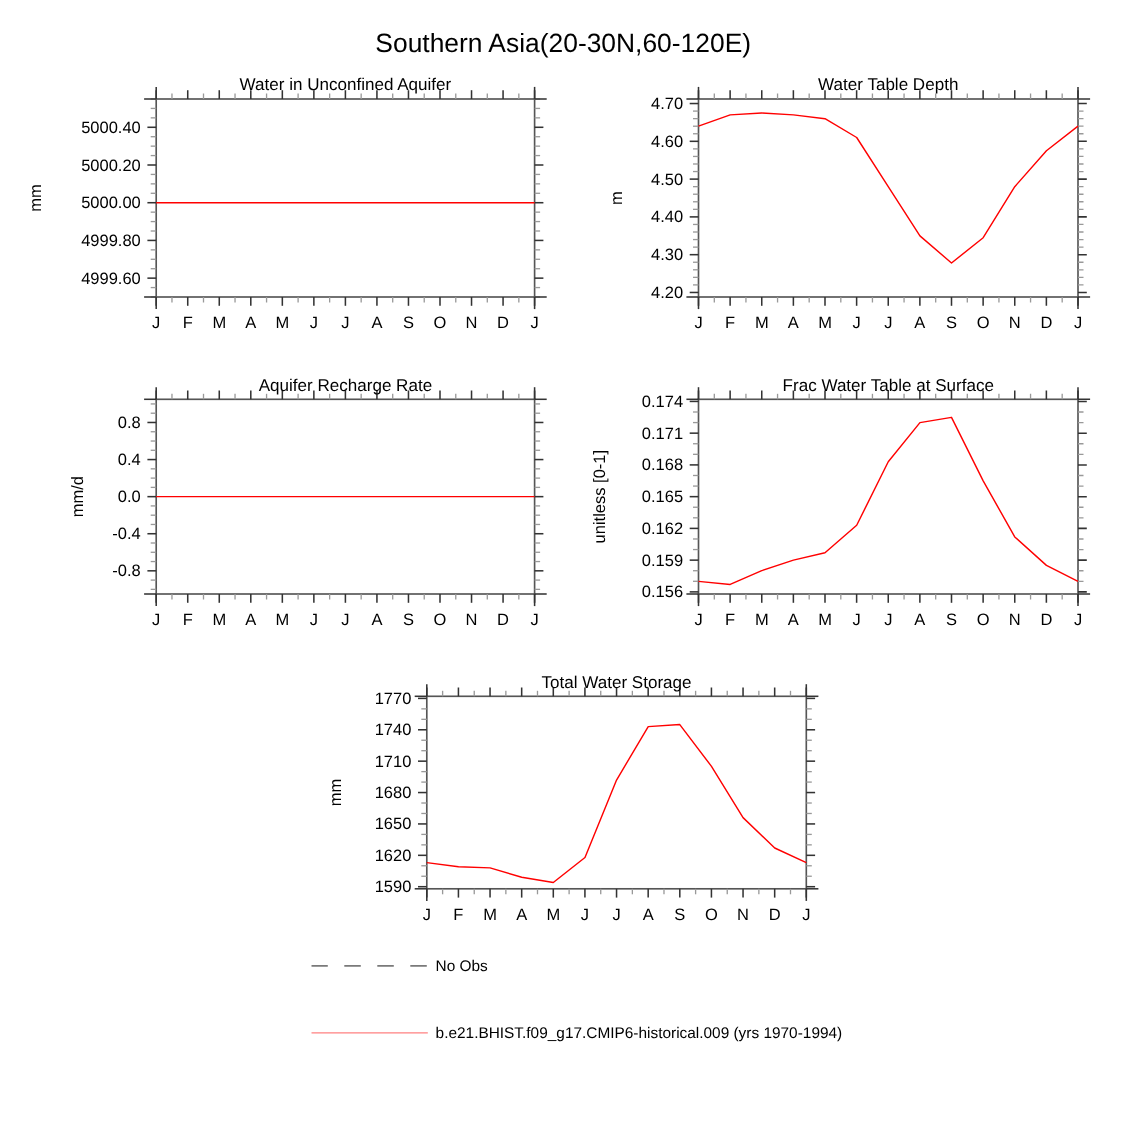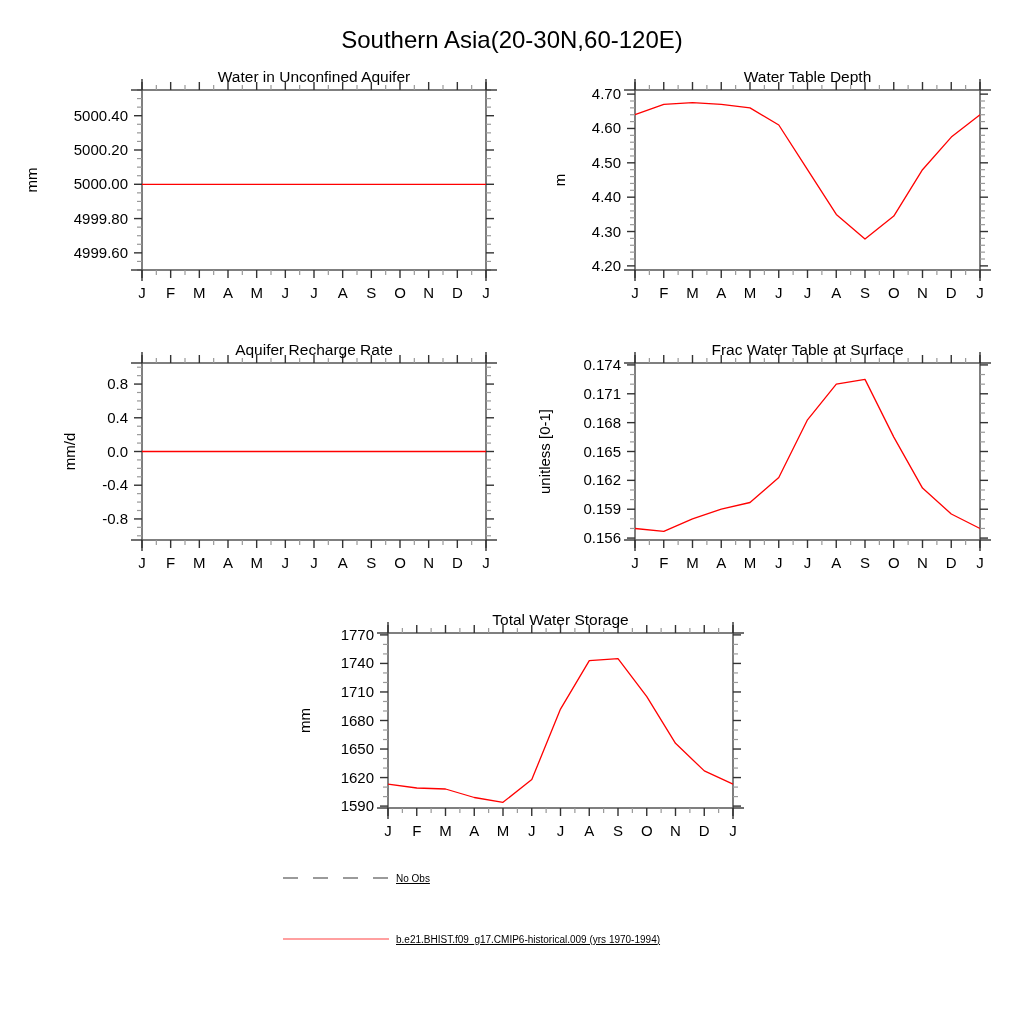--- a/index.html
+++ b/index.html
@@ -28,24 +28,23 @@
     top: 869px;
   }
   .legend-row {
     display: flex;
     align-items: center;
     height: 18px;
   }
   .legend-row + .legend-row { margin-top: 43px; }
   .legend-label {
     margin-left: 7px;
-    font-size: 10px;
+    font-size: 14px;
     color: #000000;
     white-space: nowrap;
-    text-decoration: underline;
   }
   svg text { fill: #000000; }
 </style>
 </head>
 <body>
 
 <div id="canvas">
   <div id="main-title">Southern Asia(20-30N,60-120E)</div>
 
   <svg id="chart-svg" width="1024" height="1024" viewBox="0 0 1024 1024">

